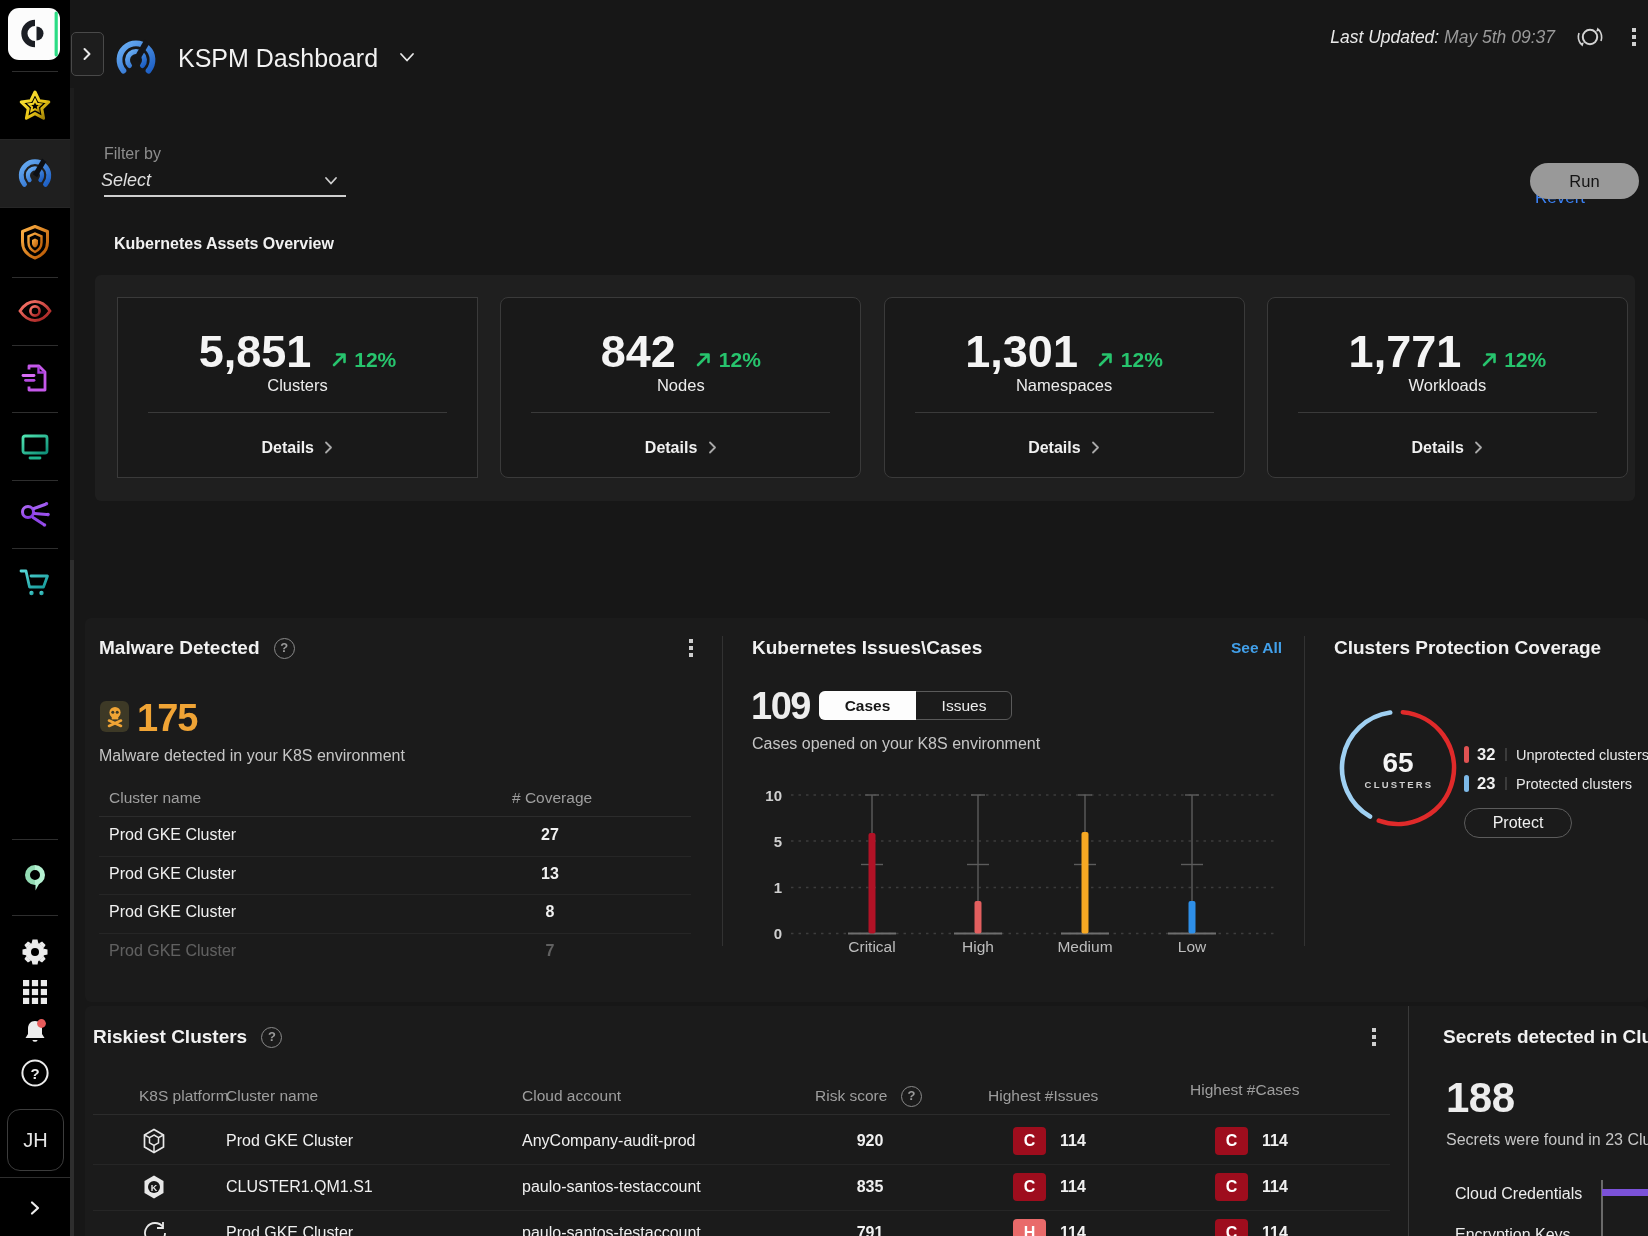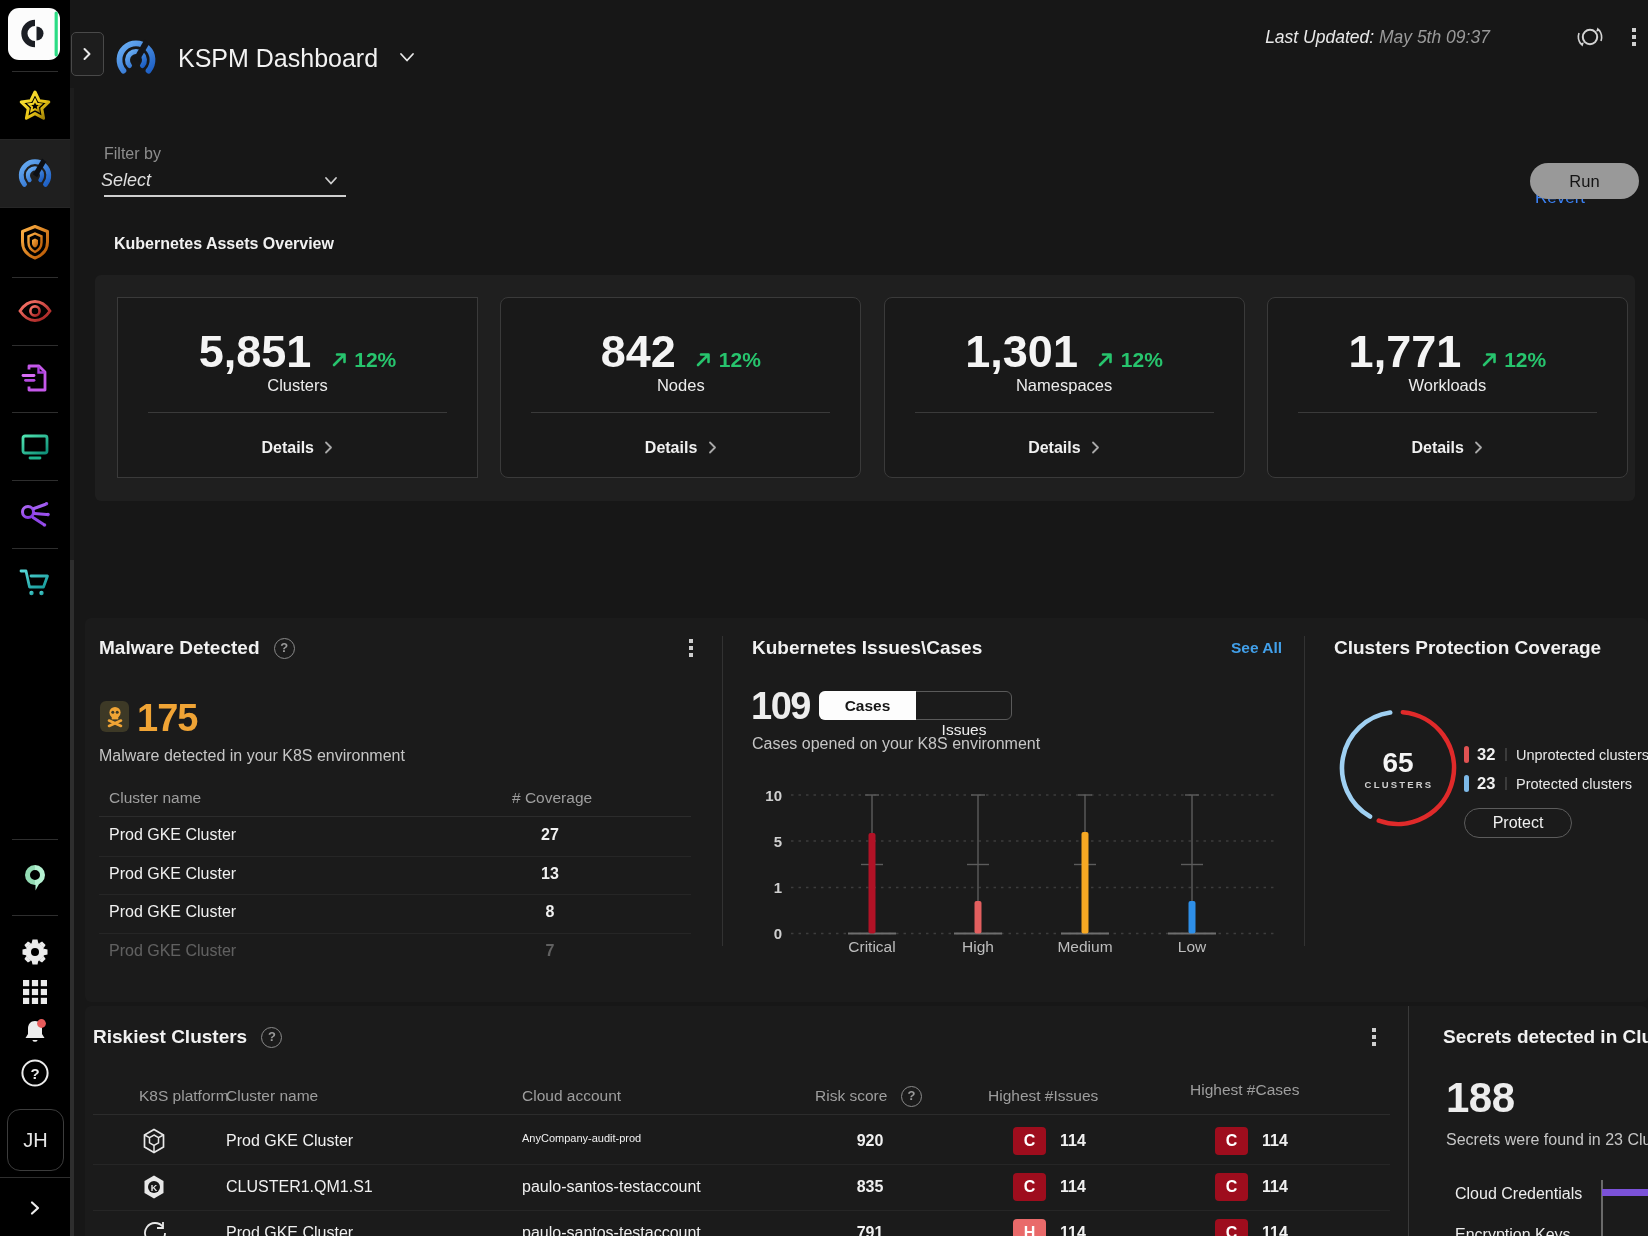--- a/index.html
+++ b/index.html
@@ -207,21 +207,21 @@
   <path d="M 11.4 37.6 A 16.5 16.5 0 1 1 36.6 37.6" fill="none" stroke="url(#gB2)" stroke-width="5.8" stroke-linecap="round"></path>
   <path d="M 17.5 32.5 A 8.5 8.5 0 1 1 30.5 32.5" fill="none" stroke="url(#gB2)" stroke-width="5" stroke-linecap="round"></path>
   <path d="M21.5 25.5 L32.5 6.5 L37.5 10.5 L26.5 29 Z" fill="#14161a"></path>
 </svg>
 
 <div class="abs" style="left:178px; top:44px; font-size:25px; color:#f2f2f2;">KSPM Dashboard</div>
 <svg class="abs" style="left:399px; top:52px;" width="16" height="11" viewBox="0 0 16 11">
   <path d="M2 2 L8 8.5 L14 2" fill="none" stroke="#e8e8e8" stroke-width="1.8" stroke-linecap="round" stroke-linejoin="round"></path>
 </svg>
 
-<div class="abs" style="left:1200px; top:27px; width:355px; text-align:center; font-size:17.5px; font-style:italic; white-space:nowrap;">
+<div class="abs" style="left:1200px; top:27px; width:355px; text-align:right; font-size:17.5px; font-style:italic; white-space:nowrap;">
   <span style="color:#e9e9e9;">Last Updated:</span> <span style="color:#9a9a9a;">May 5th 09:37</span>
 </div>
 <svg class="abs" style="left:1574px; top:21px;" width="32" height="32" viewBox="0 0 32 32">
   <circle cx="16" cy="16" r="7.2" fill="none" stroke="#d4d4d4" stroke-width="2"></circle>
   <path d="M7 23 A11.6 11.6 0 0 1 5 12" fill="none" stroke="#d4d4d4" stroke-width="1.6"></path>
   <path d="M25 9 A11.6 11.6 0 0 1 27 20" fill="none" stroke="#d4d4d4" stroke-width="1.6"></path>
   <path d="M23.5 6.5 L26.5 9.8 L22.2 10.6 Z" fill="#d4d4d4"></path>
   <path d="M8.5 25.5 L5.4 22.3 L9.8 21.4 Z" fill="#d4d4d4"></path>
 </svg>
 <div class="abs dots3" style="left:1632px; top:28px;">
@@ -359,21 +359,21 @@
     <div class="rowline" style="left:99px; top:932.9000000000001px; width:592px; background:#262626;"></div>
     <div class="abs" style="left:109px; top:942.1000000000001px; font-size:16px; color:#f0f0f0; opacity:0.32;">Prod GKE Cluster</div>
       <div class="abs" style="left:530px; top:942.1000000000001px; width:40px; text-align:center; font-size:16px; font-weight:700; color:#f0f0f0; opacity:0.32;">7</div>
   </div>
 
 <div class="abs title20" style="left:752px; top:637px;">Kubernetes Issues\Cases</div>
 <div class="abs" style="left:1231px; top:639px; font-size:15.5px; font-weight:700; color:#42a0ea;">See All</div>
 <div class="abs" style="left:751px; top:685px; font-size:38px; font-weight:600; letter-spacing:-1.5px; color:#ededed;">109</div>
 <div class="abs" style="left:819px; top:691px; width:193px; height:29px; border:1px solid #5a5a5a; border-radius:6px; background:#1b1b1b;"></div>
 <div class="abs" style="left:819px; top:691px; width:97px; height:29px; background:#fdfdfd; border-radius:6px 0 0 6px; display:flex; align-items:center; justify-content:center; font-size:15.5px; font-weight:700; color:#161616;">Cases</div>
-<div class="abs" style="left:916px; top:691px; width:96px; height:29px; display:flex; align-items:center; justify-content:center; font-size:15.5px; color:#ededed;margin-top:24px;">Issues</div>
+<div class="abs" style="left:916px; top:691px; width:96px; height:29px; display:flex; align-items:center; justify-content:center; font-size:15.5px; color:#ededed;">Issues</div>
 <div class="abs" style="left:752px; top:735px; font-size:16px; color:#c6c6c6;">Cases opened on your K8S environment</div>
 
 <div id="chart">
     <svg class="abs" style="left:740px; top:780px;" width="560" height="190" viewBox="0 0 560 190">
       <line x1="51" y1="15" x2="537" y2="15" stroke="#3d3d3d" stroke-width="1.6" stroke-dasharray="2.5 5"></line>
       <text x="42" y="20.5" text-anchor="end" font-size="15" fill="#cfcfcf" font-weight="600">10</text>
       <line x1="51" y1="61" x2="537" y2="61" stroke="#3d3d3d" stroke-width="1.6" stroke-dasharray="2.5 5"></line>
       <text x="42" y="66.5" text-anchor="end" font-size="15" fill="#cfcfcf" font-weight="600">5</text>
       <line x1="51" y1="107.5" x2="537" y2="107.5" stroke="#3d3d3d" stroke-width="1.6" stroke-dasharray="2.5 5"></line>
       <text x="42" y="113" text-anchor="end" font-size="15" fill="#cfcfcf" font-weight="600">1</text>
@@ -443,21 +443,21 @@
     <div class="abs hdr" style="left:988px; top:1087px;">Highest #Issues</div>
     <div class="abs hdr" style="left:1190px; top:1081px;">Highest #Cases</div>
     <span class="abs qmark" style="left:901px; top:1086px;">?</span>
     <div class="rowline" style="left:93px; top:1114px; width:1297px;"></div>
     <div class="abs" style="left:142px; top:1128px;"><svg width="24" height="26" viewBox="0 0 24 26">
         <path d="M12 1.5 L21.5 7 V19 L12 24.5 L2.5 19 V7 Z" fill="none" stroke="#e8e8e8" stroke-width="1.7"></path>
         <path d="M12 7 L16.5 9.6 V14.8 L12 17.4 L7.5 14.8 V9.6 Z" fill="none" stroke="#e8e8e8" stroke-width="1.5"></path>
         <path d="M7.5 9.6 L2.5 7 M16.5 9.6 L21.5 7 M12 17.4 V24.5" stroke="#e8e8e8" stroke-width="1.5"></path>
       </svg></div>
     <div class="abs" style="left:226px; top:1132px; font-size:16px; color:#f0f0f0;">Prod GKE Cluster</div>
-    <div class="abs" style="left:522px; top:1132px; font-size:11px; color:#f0f0f0;">AnyCompany-audit-prod</div>
+    <div class="abs" style="left:522px; top:1132px; font-size:16px; color:#f0f0f0;">AnyCompany-audit-prod</div>
     <div class="abs" style="left:830px; top:1132px; width:80px; text-align:center; font-size:16px; font-weight:700; color:#f0f0f0;">920</div>
     <div class="abs" style="left:1013px; top:1127px; width:33px; height:28px; background:#9e0d1d; border-radius:4px; display:flex; align-items:center; justify-content:center; font-size:16px; font-weight:700; color:#fff;">C</div>
     <div class="abs" style="left:1060px; top:1132px; font-size:16px; font-weight:700; color:#f0f0f0;">114</div>
     <div class="abs" style="left:1215px; top:1127px; width:33px; height:28px; background:#9e0d1d; border-radius:4px; display:flex; align-items:center; justify-content:center; font-size:16px; font-weight:700; color:#fff;">C</div>
     <div class="abs" style="left:1262px; top:1132px; font-size:16px; font-weight:700; color:#f0f0f0;">114</div>
     <div class="rowline" style="left:93px; top:1163.5px; width:1297px; background:#262626;"></div>
     <div class="abs" style="left:142px; top:1174px;"><svg width="24" height="26" viewBox="0 0 24 26">
         <path d="M12 1.5 L21.5 7 V19 L12 24.5 L2.5 19 V7 Z" fill="#e8e8e8"></path>
         <circle cx="12" cy="13" r="6" fill="#161616"></circle>
         <text x="12" y="17" text-anchor="middle" font-size="9" font-weight="700" fill="#e8e8e8">K</text>

